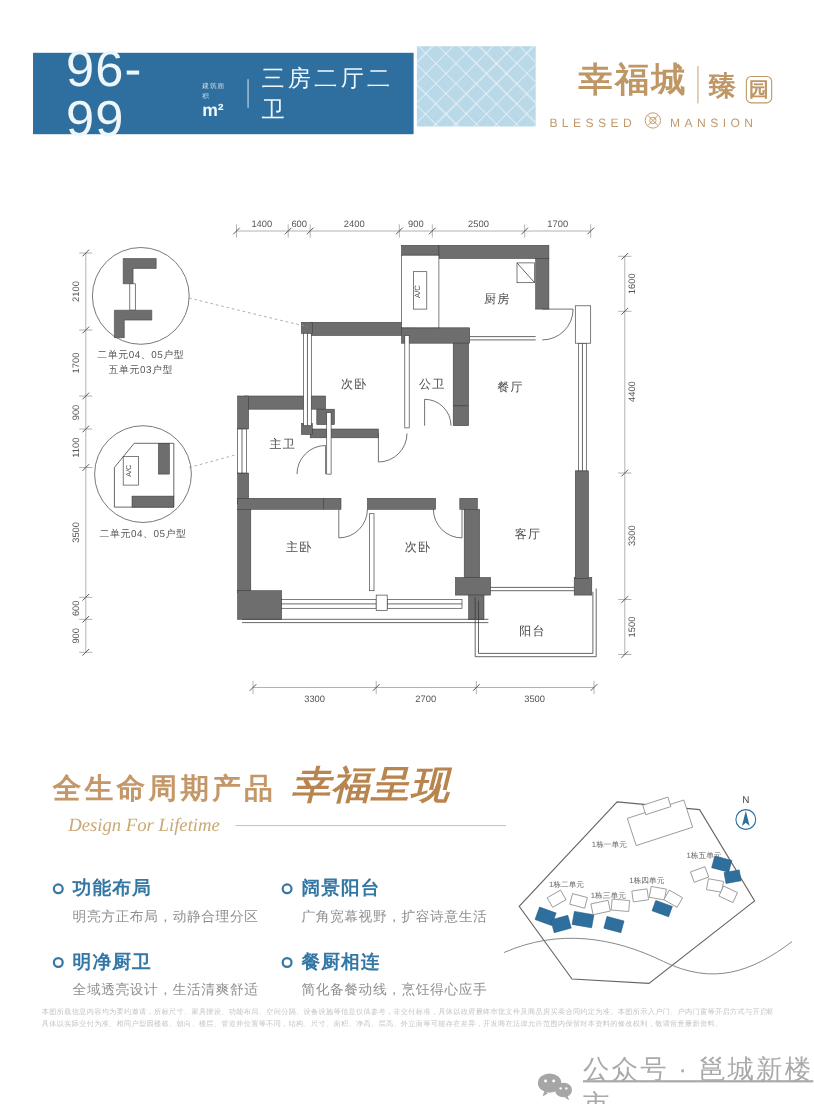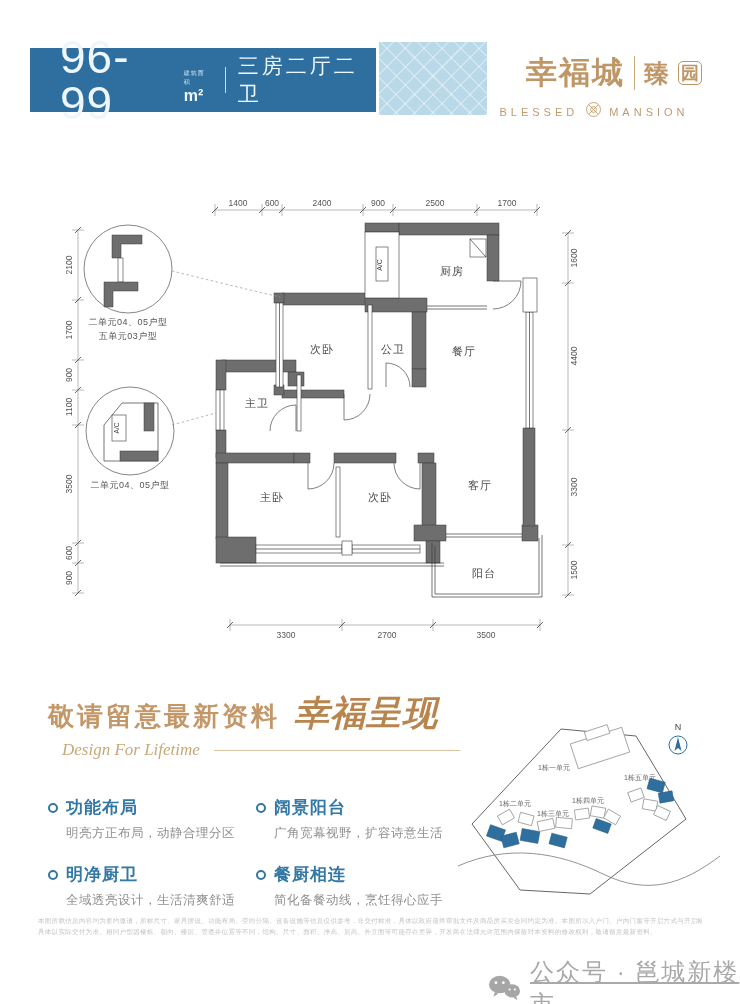--- a/index.html
+++ b/index.html
@@ -1,33 +1,33 @@
 <!DOCTYPE html>
 <html><head>
 <meta charset="utf-8">
 <style>
   html,body{margin:0;padding:0;background:#e8e8e8;}
   .page{position:relative;width:740px;height:1004px;background:#ffffff;overflow:hidden;
         font-family:"Liberation Sans",sans-serif;}
   
-  .banner-dark{position:absolute;left:30px;top:48px;width:346px;height:64px;background:#2e6f9f;
+  .banner-dark{position:absolute;left:30px;top:48px;width:346px;height:74px;background:#2e6f9f;
                display:flex;align-items:center;padding-left:30px;box-sizing:border-box;color:#eef6fa;}
   .area{font-size:46px;font-weight:400;letter-spacing:1px;line-height:1;}
   .unit-wrap{display:flex;flex-direction:column;align-items:flex-start;margin-left:6px;margin-top:14px;}
   .unit-note{font-size:6px;letter-spacing:1px;opacity:.85;}
   .unit{font-size:16px;font-weight:bold;line-height:1.1;}
   .banner-divider{width:1px;height:26px;background:rgba(255,255,255,.75);margin:0 12px 0 14px;}
   .banner-layout{font-size:21px;letter-spacing:3px;font-weight:500;}
   .banner-light{position:absolute;left:379px;top:42px;width:108px;height:73px;background:#b9d9e8;
     background-image:
       repeating-linear-gradient(45deg, rgba(255,255,255,.35) 0 1.5px, transparent 1.5px 13px),
       repeating-linear-gradient(-45deg, rgba(255,255,255,.35) 0 1.5px, transparent 1.5px 13px);}
   
   .logo{position:absolute;right:38px;top:52px;text-align:center;color:#bf9766;}
-  .logo-row1{display:flex;align-items:center;justify-content:center;gap:9px;margin-left:40px;}
+  .logo-row1{display:flex;align-items:flex-end;justify-content:center;gap:9px;margin-left:40px;}
   .logo-cn{font-family:"Liberation Serif",serif;font-weight:bold;font-size:31px;letter-spacing:2px;}
   .logo-div{width:1px;height:34px;background:#cbaa7e;}
   .logo-zhen{font-family:"Liberation Serif",serif;font-weight:bold;font-size:25px;}
   .logo-yuan{font-family:"Liberation Serif",serif;font-weight:bold;font-size:18px;
              border:1.5px solid #bf9766;border-radius:5px;padding:1px 2px;line-height:1.15;}
   .logo-row2{margin-top:7px;display:flex;align-items:flex-end;justify-content:center;gap:7px;
              font-size:11px;letter-spacing:4px;color:#c09a6e;}
   
   .fp{position:absolute;left:60px;top:185px;}
   .wall{fill:#6e6e6e;stroke:#3b3b3b;stroke-width:.5;}
@@ -292,21 +292,21 @@
       <rect class="wall" x="60" y="266" width="38" height="10"></rect>
       <rect class="win" x="52" y="230" width="14" height="26"></rect>
       <text style="font-size:6.5px;fill:#444;" transform="rotate(-90 59 243)" x="59" y="243" text-anchor="middle">A/C</text>
       <path class="dash" d="M 112,240 L 156,228"></path>
       <text class="small" x="70" y="303" text-anchor="middle">二单元04、05户型</text>
     </g>
   </svg>
 
   <div class="sec">
     <div class="sec-row1">
-      <span class="sec-cn">敬请留意最新资料</span>
+      <span class="sec-cn">全生命周期产品</span>
       <span class="sec-script">幸福呈现</span>
     </div>
     <div class="sec-row2">
       <span class="sec-en">Design For Lifetime</span>
       <span class="sec-line"></span>
     </div>
   </div>
 
   <div class="features">
     <div class="feature">

